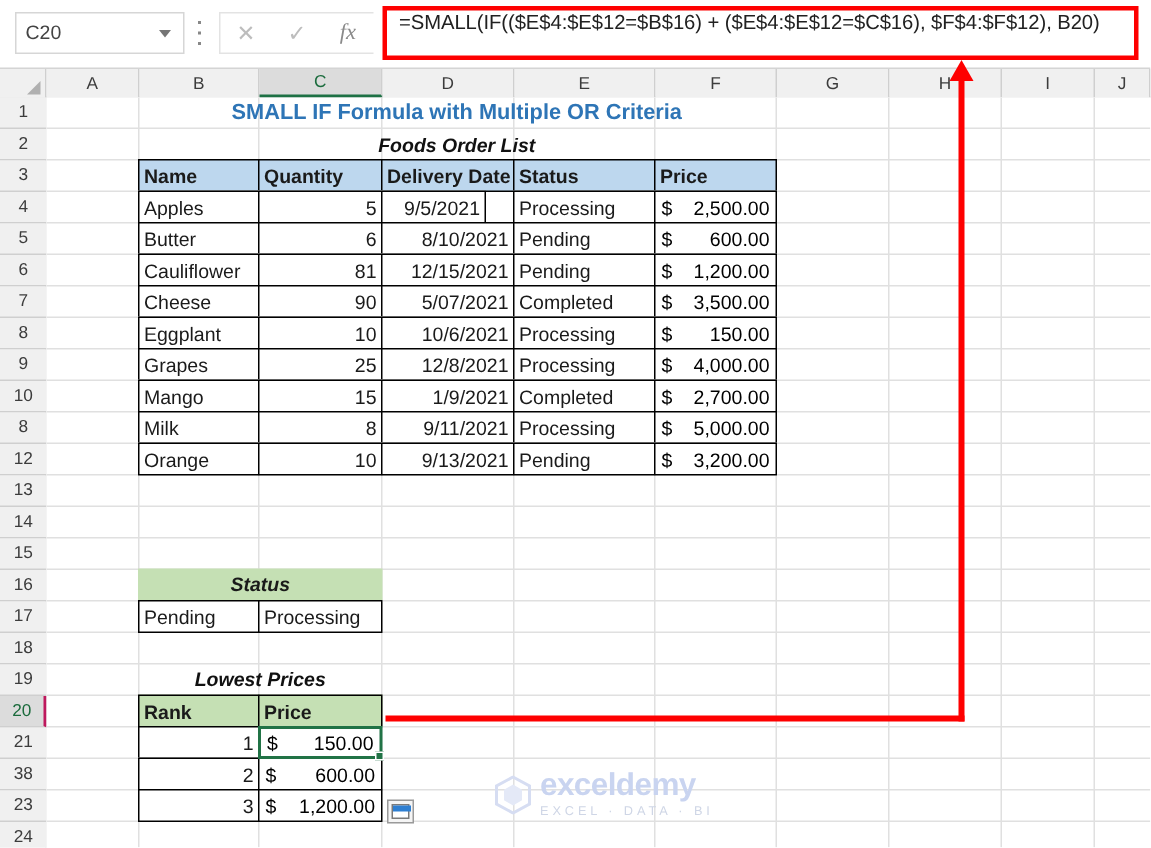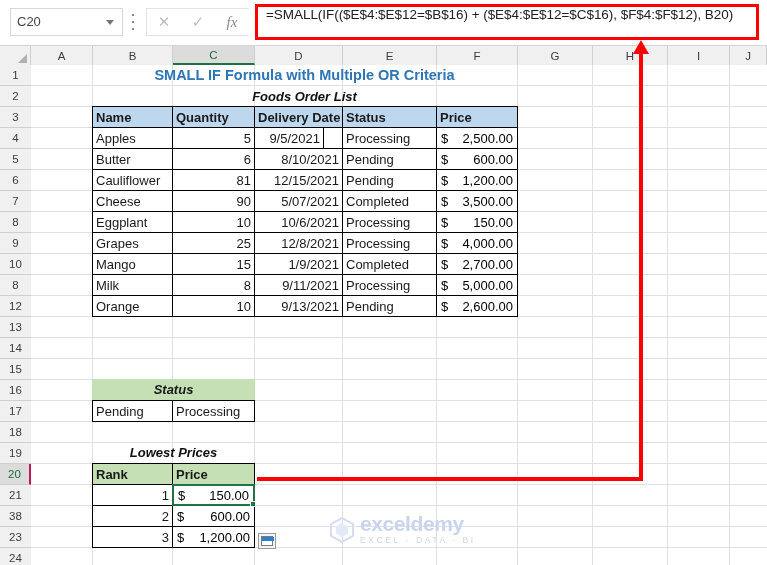--- a/index.html
+++ b/index.html
@@ -541,21 +541,21 @@
       </span>
     </div>
 
     <div class="cell l data-cell" style="left:61px;  top:230px; width:81px; height:22px;">Orange</div>
     <div class="cell r data-cell" style="left:141px; top:230px; width:83px; height:22px;">10</div>
     <div class="cell r data-cell" style="left:223px; top:230px; width:89px; height:22px;">9/13/2021</div>
     <div class="cell l data-cell" style="left:311px; top:230px; width:95px; height:22px;">Pending</div>
     <div class="data-cell" style="position:absolute; left:405px; top:230px; width:82px; height:22px;">
       <span class="money" style="height:20px; align-items:center;">
         <span>$</span>
-        <span>2,600.00</span>
+        <span>3,200.00</span>
       </span>
     </div>
 
     <div class="cell c hdr-green-title" style="left:61px; top:314px; width:163px; height:21px;">Status</div>
     <div class="cell l data-cell" style="left:61px;  top:335px; width:81px; height:22px;">Pending</div>
     <div class="cell l data-cell" style="left:141px; top:335px; width:83px; height:22px;">Processing</div>
 
     <div class="cell c subtitle-cell" style="left:61px; top:377px; width:163px; height:20px;">Lowest Prices</div>
 
     <div class="cell l hdr-green" style="left:61px;  top:398px; width:81px; height:22px;">Rank</div>

